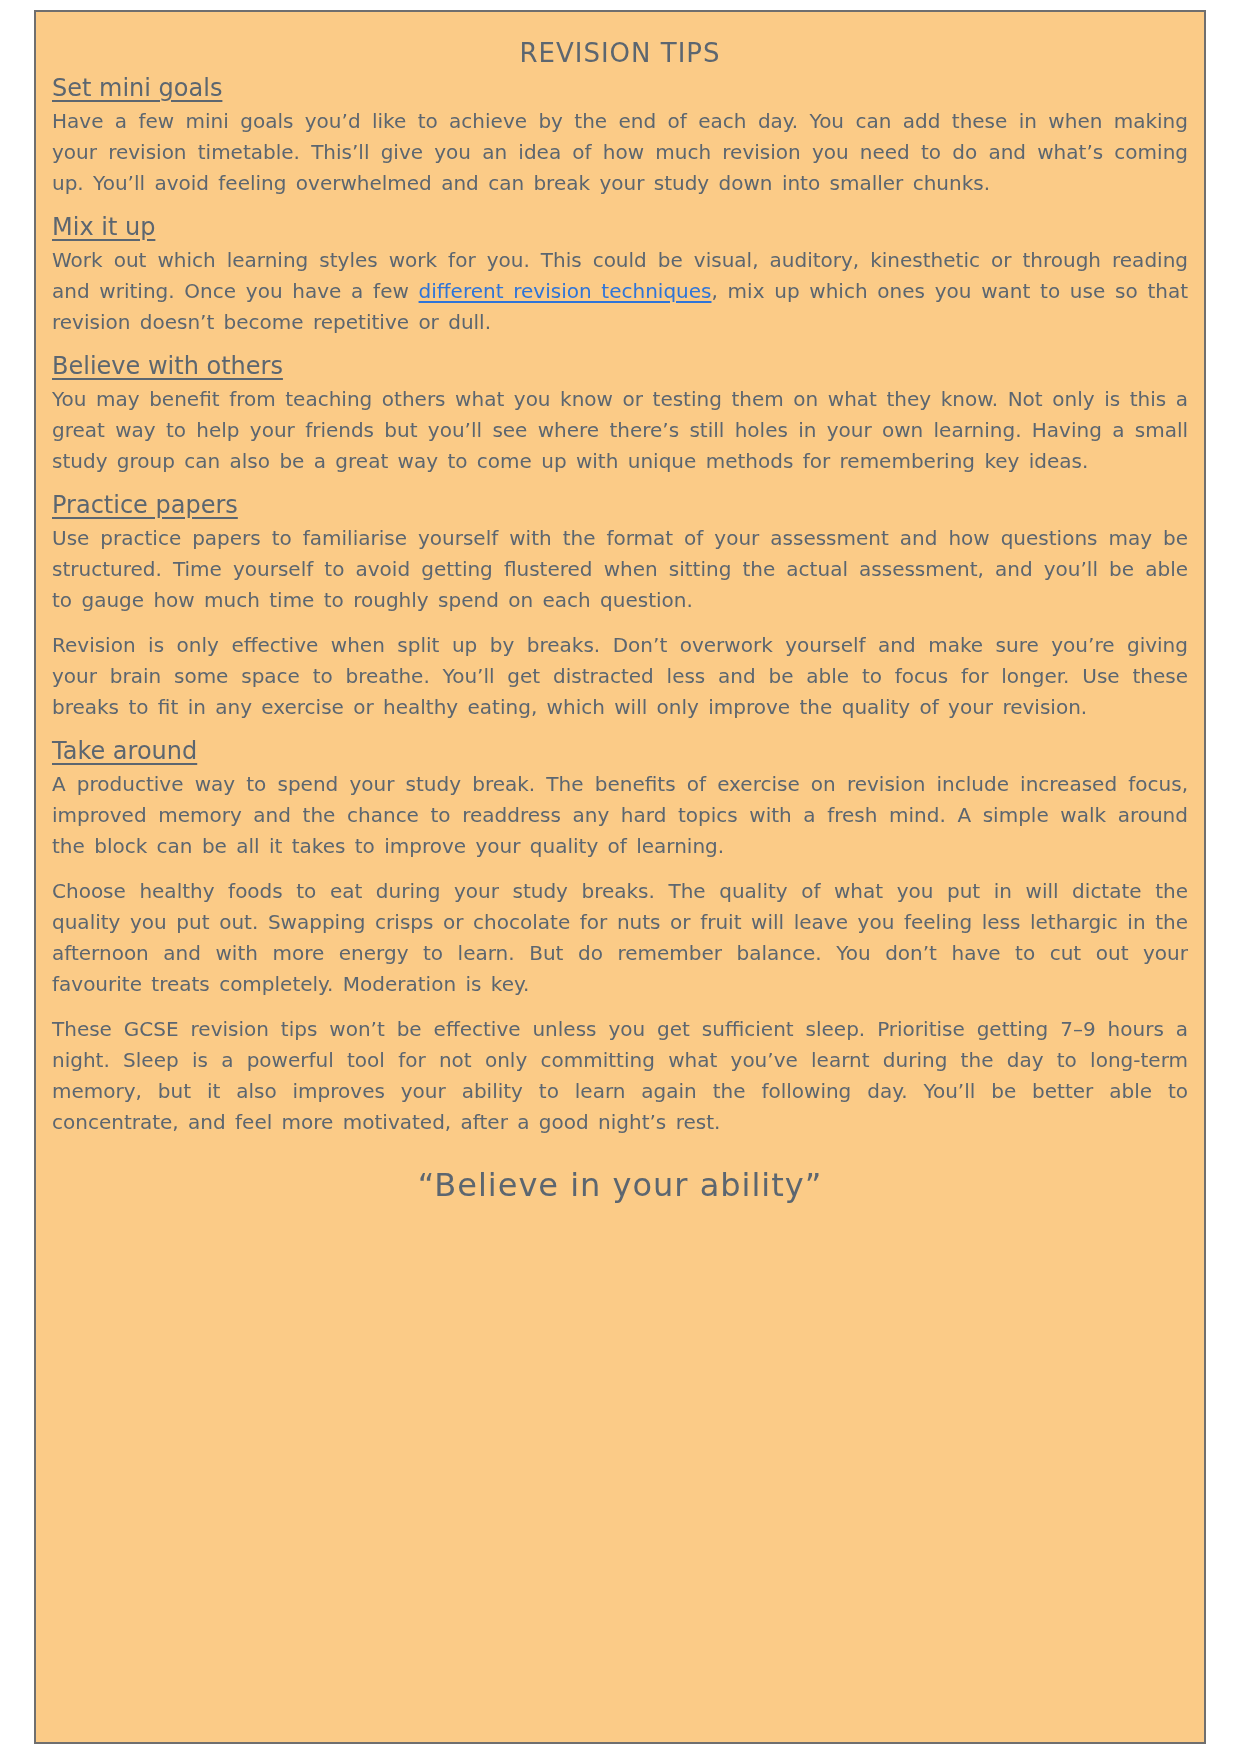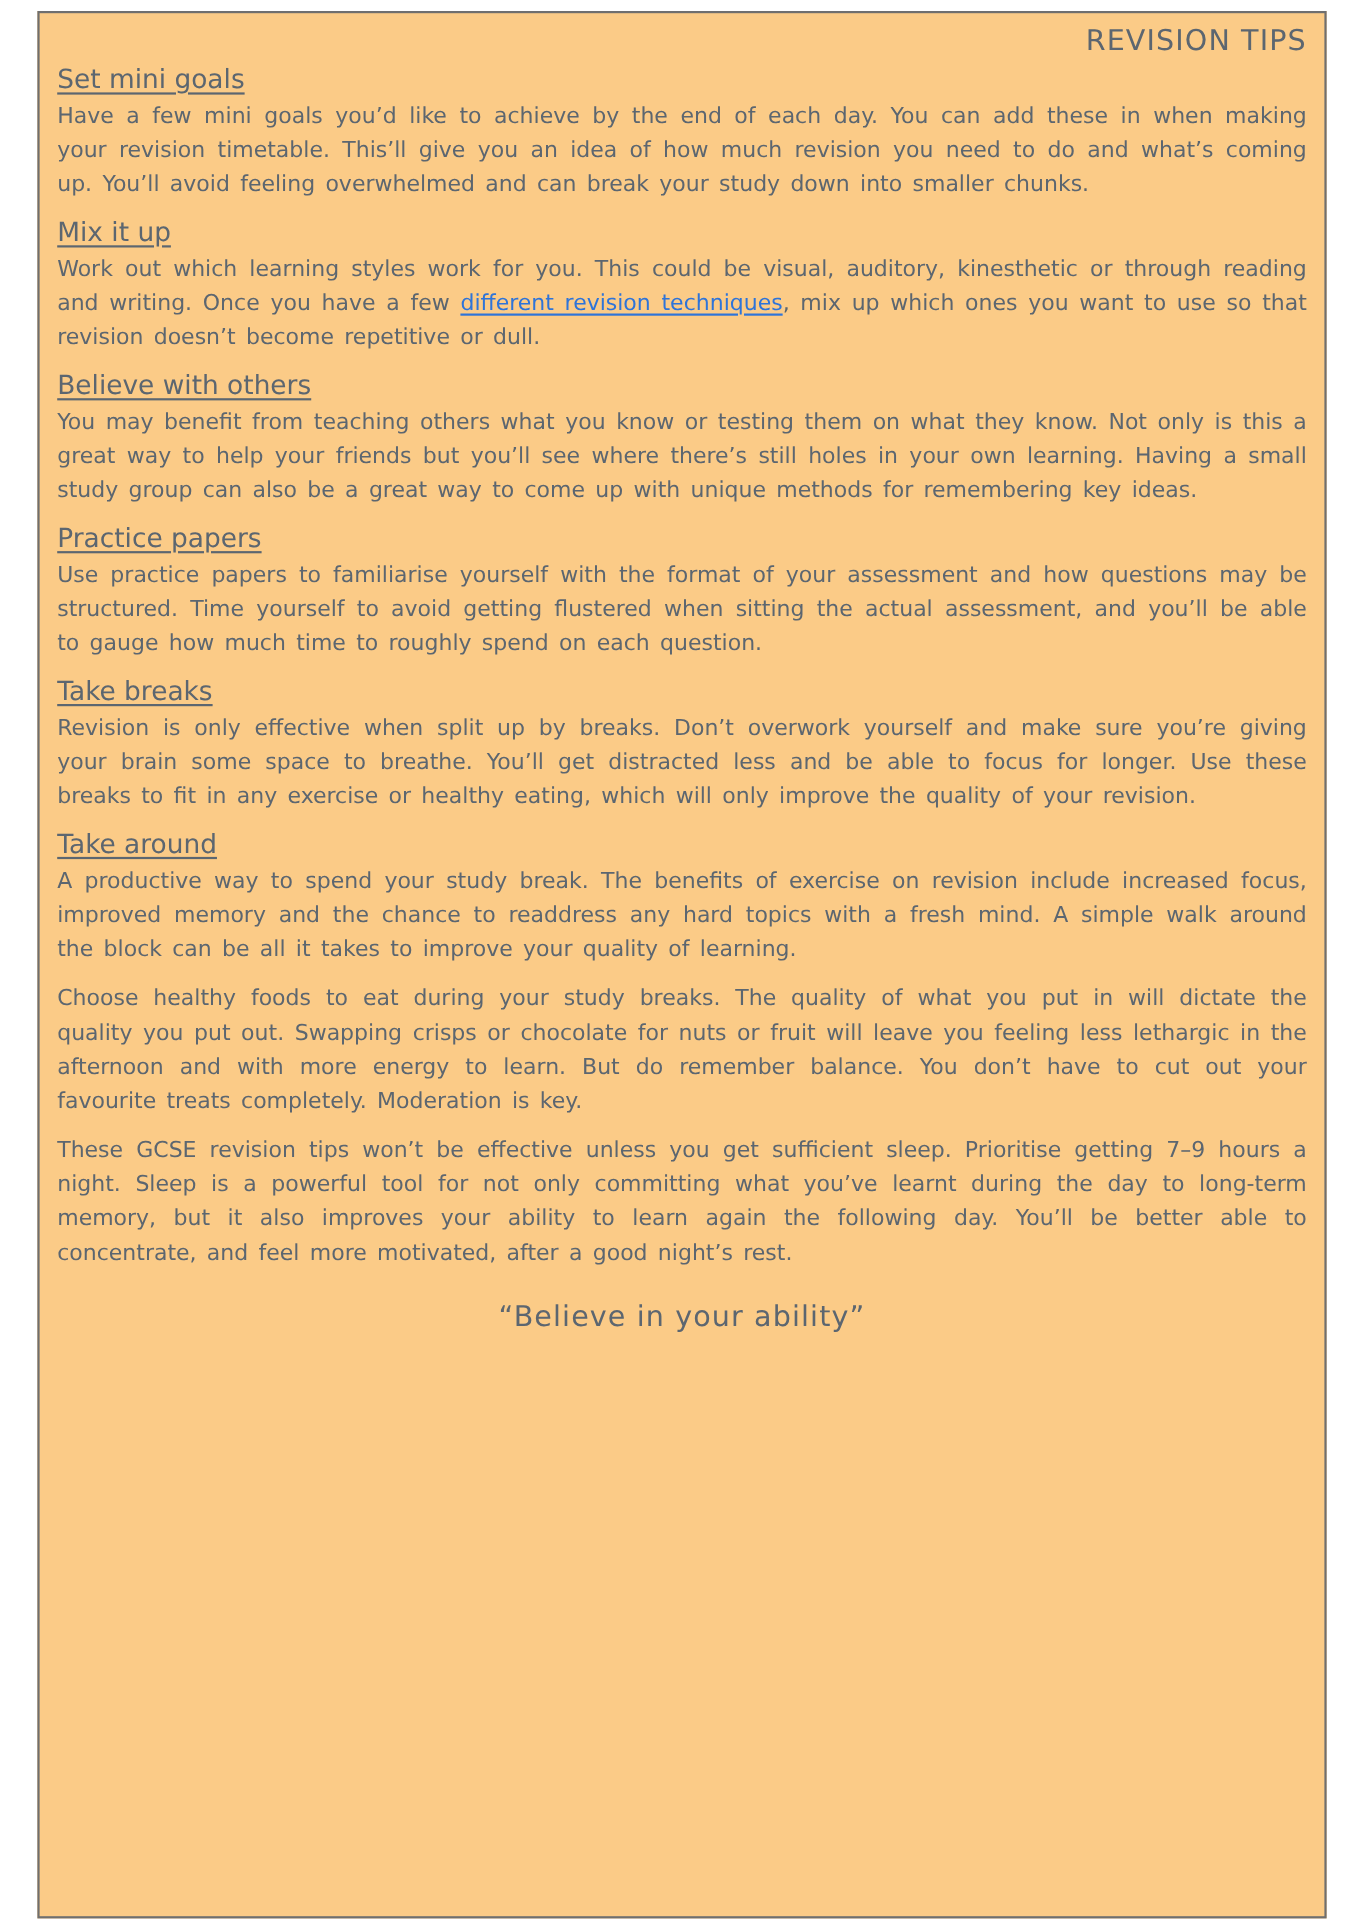--- a/index.html
+++ b/index.html
@@ -14,25 +14,26 @@
   }
   .page {
     width: 100%;
     min-height: 1734px;
     background: #fbcb87;
     border: 2px solid #6f6f6f;
     padding: 10px 16px 24px 16px;
     color: #5c6670;
   }
   .title {
-    text-align: right;
+    text-align: center;
     font-size: 26px;
     font-weight: normal;
     letter-spacing: 1px;
     margin-bottom: 6px;
+    margin-top: 16px;
   }
   .section { margin-bottom: 14px; }
   .heading {
     font-size: 24px;
     font-weight: normal;
     text-decoration: underline;
     text-underline-offset: 4px;
     margin-bottom: 4px;
   }
   .body-text {
@@ -41,21 +42,21 @@
     text-align: justify;
     word-spacing: 3px;
   }
   .link {
     color: #2e74d9;
     text-underline-offset: 3px;
     cursor: pointer;
   }
   .quote {
     text-align: center;
-    font-size: 26px;
+    font-size: 32px;
     margin-top: 28px;
     letter-spacing: 1px;
   }
 </style>
 </head>
 <body>
 
 <div class="page">
   <h1 class="title">REVISION TIPS</h1>
   <div id="sections">
@@ -69,21 +70,20 @@
       </section>
       <section class="section">
         <h2 class="heading">Believe with others</h2>
         <p class="body-text"><span>You may benefit from teaching others what you know or testing them on what they know. Not only is this a great way to help your friends but you’ll see where there’s still holes in your own learning. Having a small study group can also be a great way to come up with unique methods for remembering key ideas.</span></p>
       </section>
       <section class="section">
         <h2 class="heading">Practice papers</h2>
         <p class="body-text"><span>Use practice papers to familiarise yourself with the format of your assessment and how questions may be structured. Time yourself to avoid getting flustered when sitting the actual assessment, and you’ll be able to gauge how much time to roughly spend on each question.</span></p>
       </section>
       <section class="section">
-        <h2 class="heading">Take breaks</h2>
         <p class="body-text"><span>Revision is only effective when split up by breaks. Don’t overwork yourself and make sure you’re giving your brain some space to breathe. You’ll get distracted less and be able to focus for longer. Use these breaks to fit in any exercise or healthy eating, which will only improve the quality of your revision.</span></p>
       </section>
       <section class="section">
         <h2 class="heading">Take around</h2>
         <p class="body-text"><span>A productive way to spend your study break. The benefits of exercise on revision include increased focus, improved memory and the chance to readdress any hard topics with a fresh mind. A simple walk around the block can be all it takes to improve your quality of learning.</span></p>
       </section>
       <section class="section">
         <p class="body-text"><span>Choose healthy foods to eat during your study breaks. The quality of what you put in will dictate the quality you put out. Swapping crisps or chocolate for nuts or fruit will leave you feeling less lethargic in the afternoon and with more energy to learn. But do remember balance. You don’t have to cut out your favourite treats completely. Moderation is key.</span></p>
       </section>
       <section class="section">

